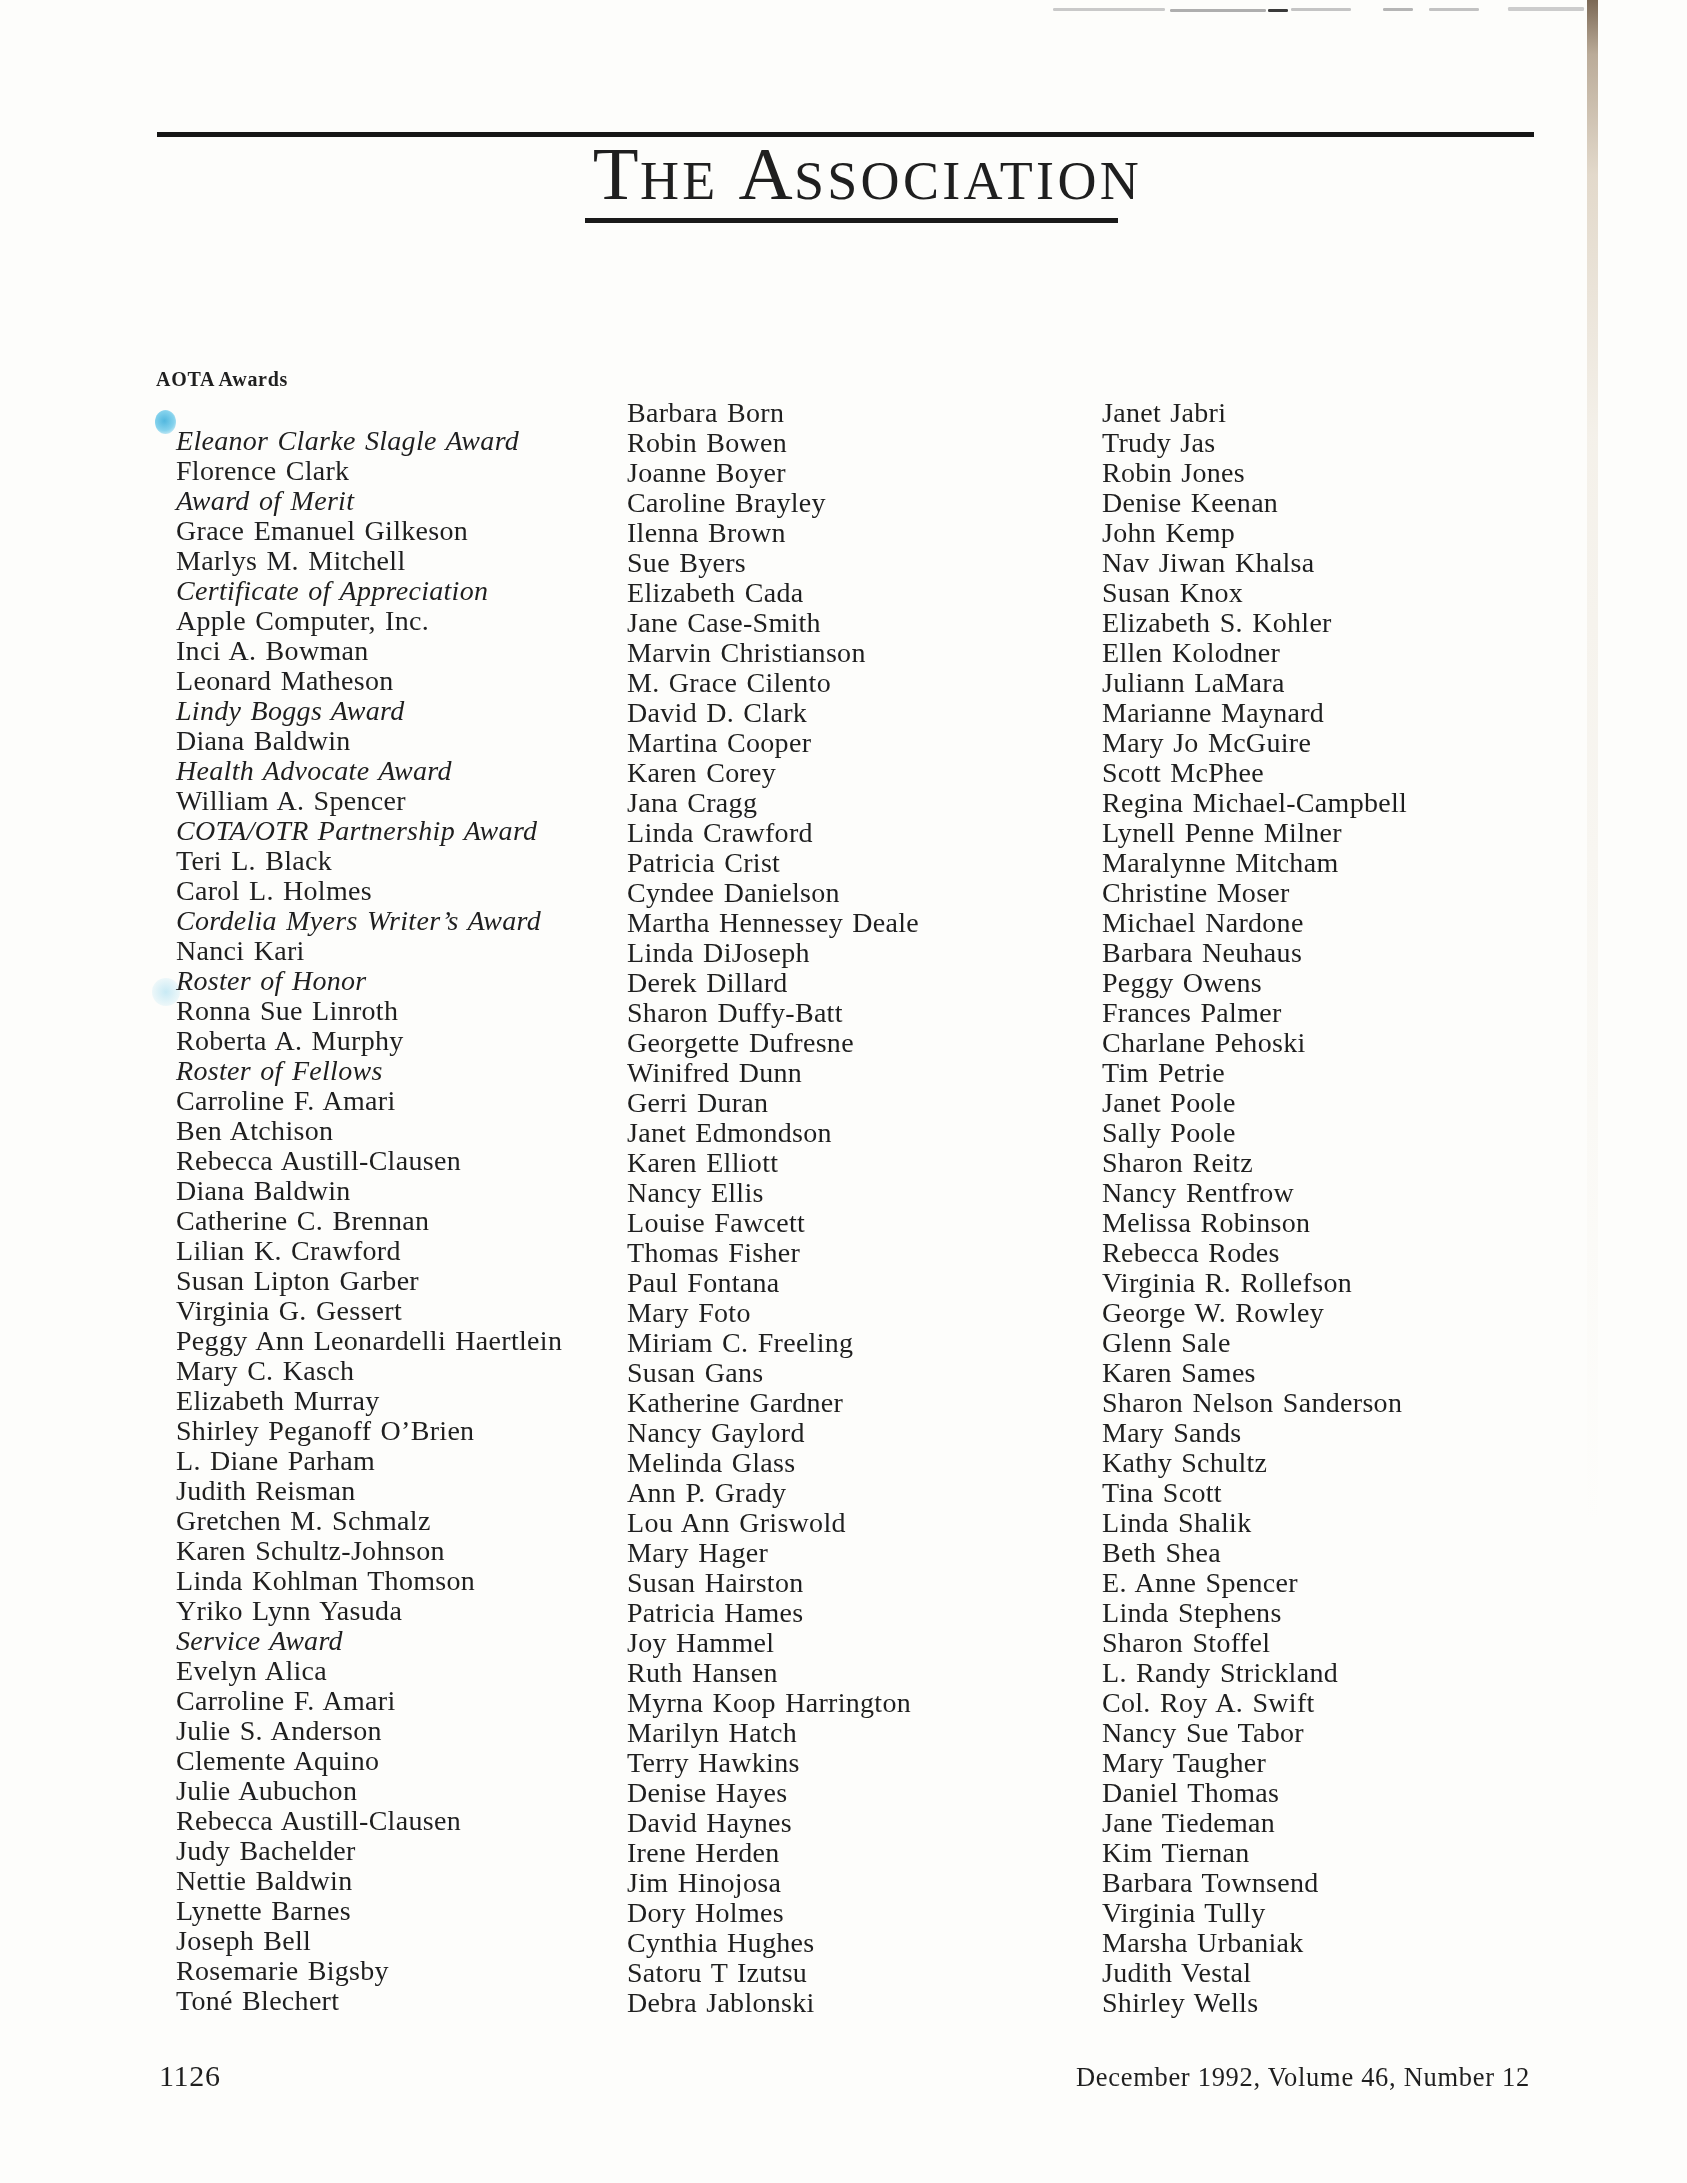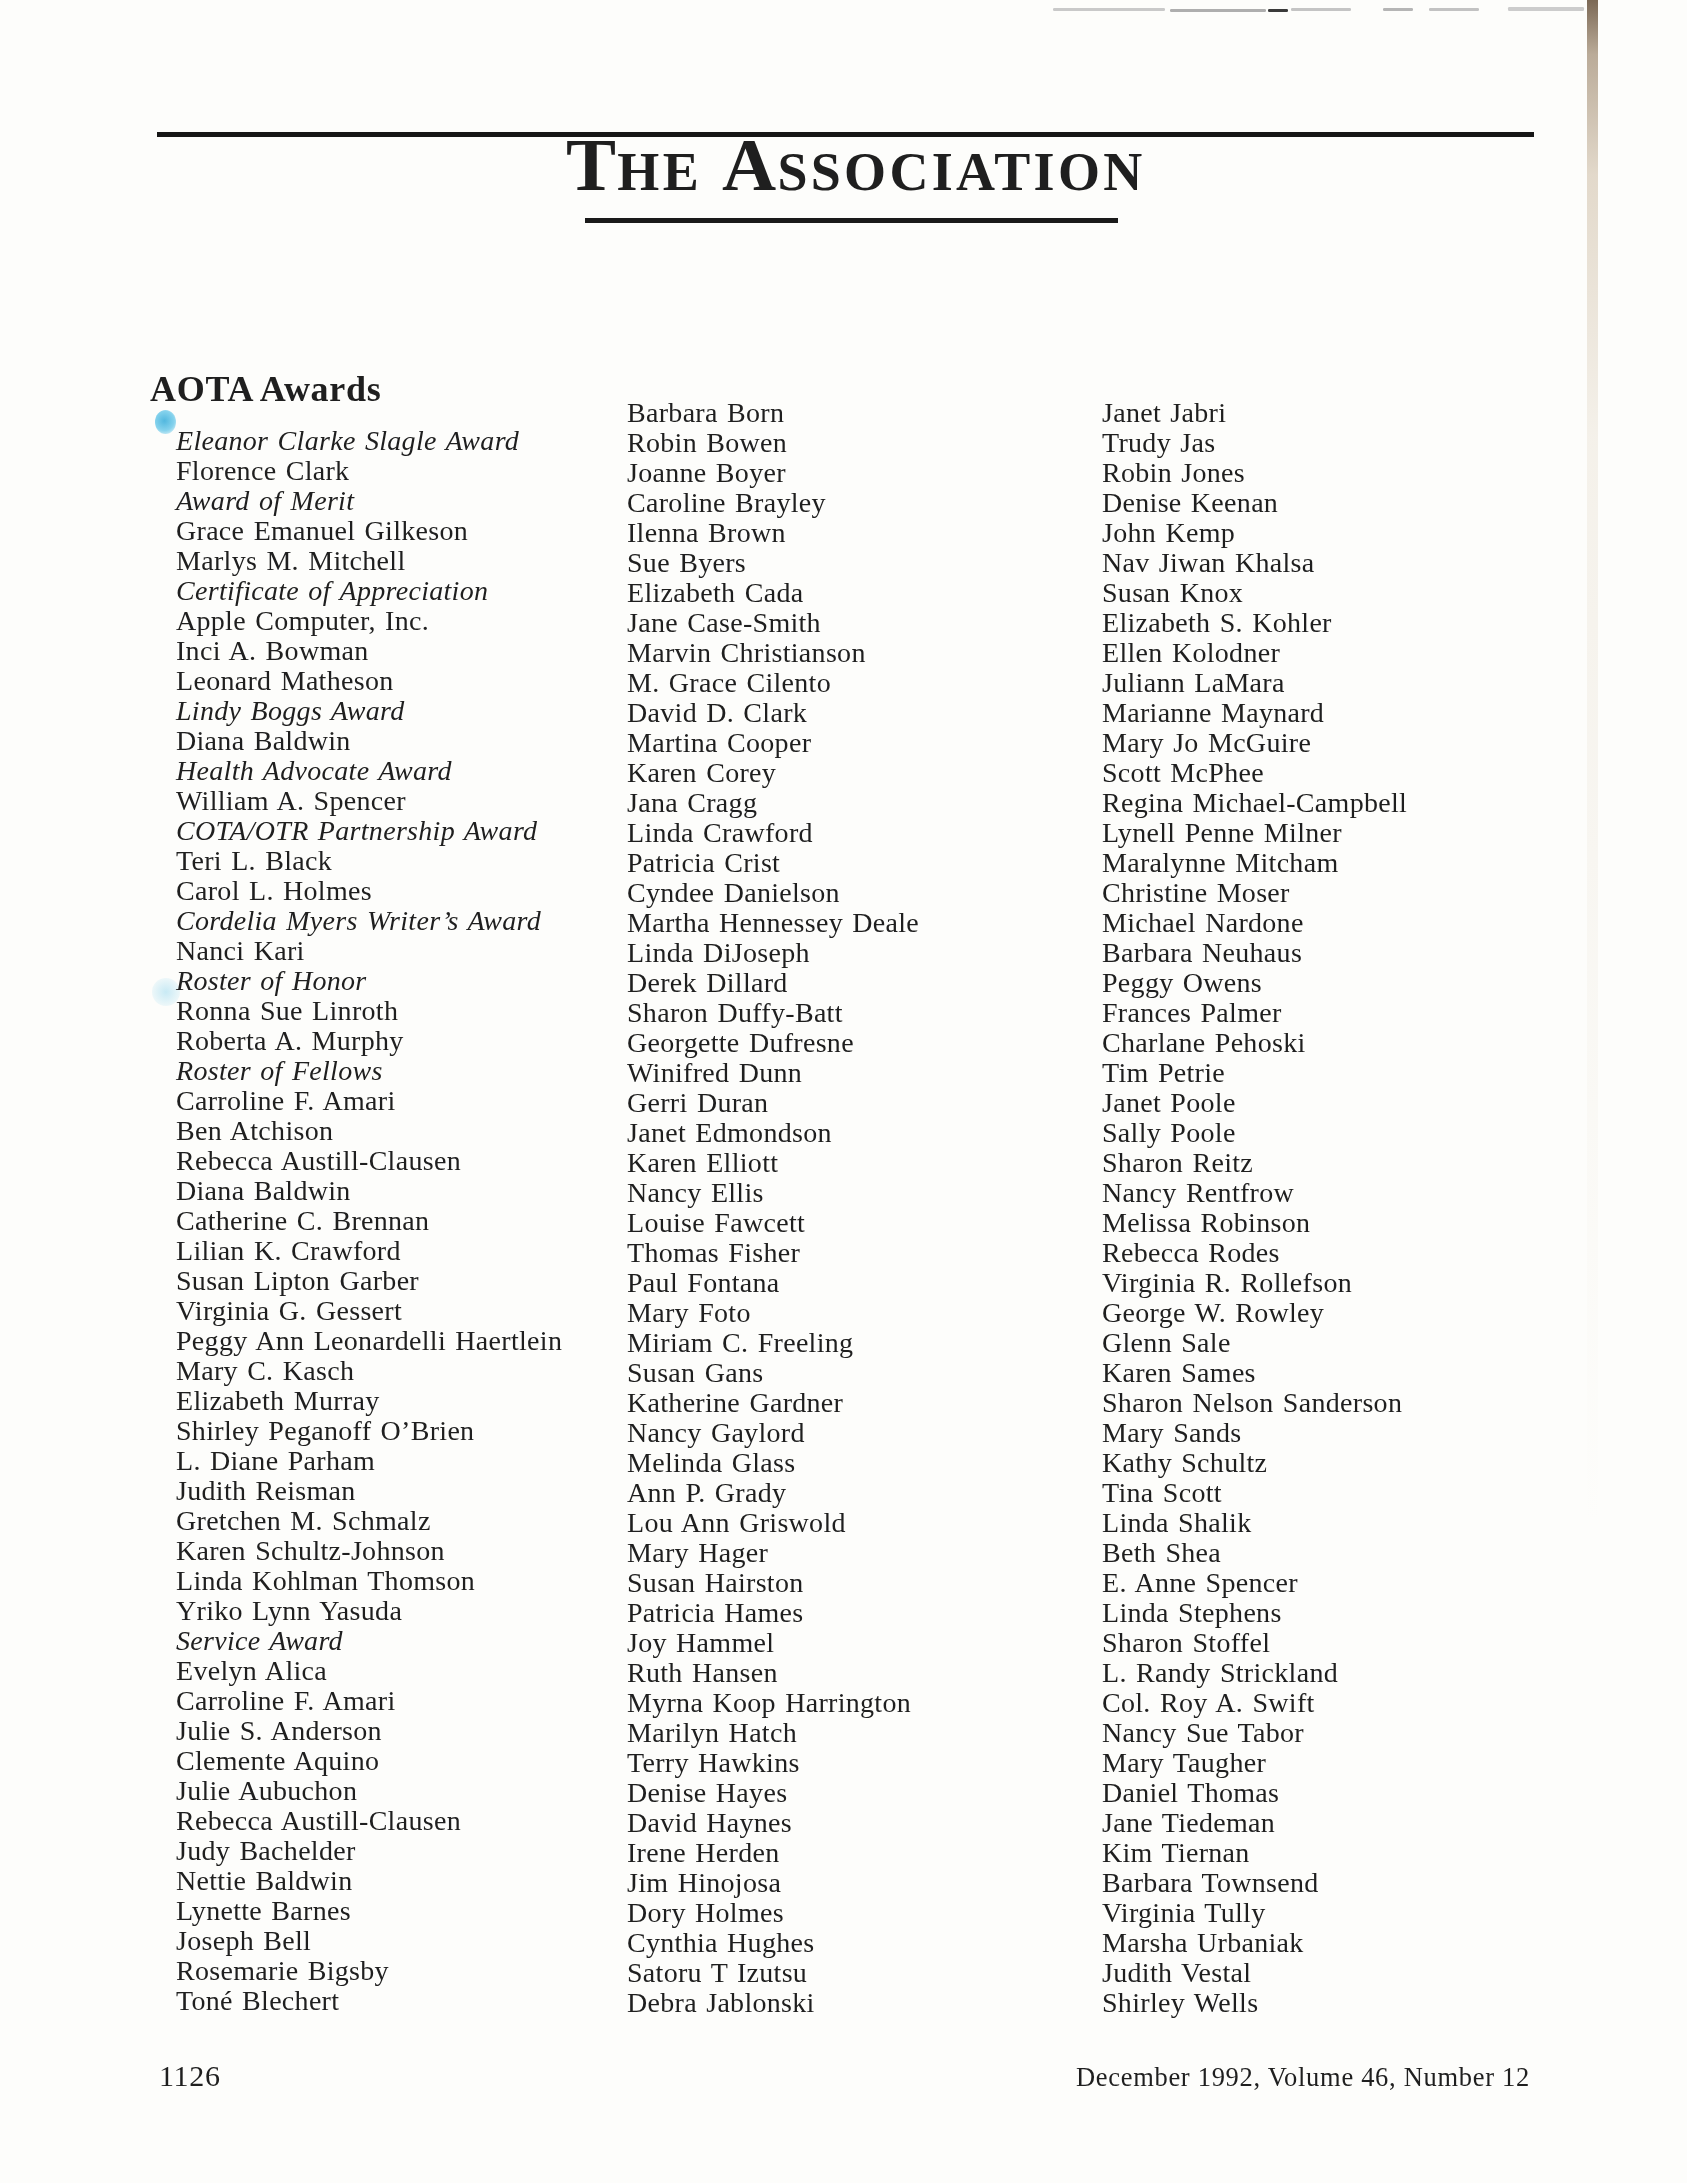--- a/index.html
+++ b/index.html
@@ -3,27 +3,27 @@
 <meta charset="utf-8">
 <style>
   html,body{margin:0;padding:0;background:#ffffff;}
   .page{
     position:relative;width:1687px;height:2183px;overflow:hidden;
     background:#fdfdfb;color:#1f1f1f;
     font-family:"Liberation Serif", serif;
   }
   
   .top-rule{position:absolute;left:157px;top:132px;width:1377px;height:5.3px;background:#161616;}
-  .title-wrap{position:absolute;left:566px;top:127px;width:576px;text-align:left;white-space:nowrap;line-height:1;font-weight:bold;}
+  .title-wrap{position:absolute;left:566px;top:136px;width:576px;text-align:right;white-space:nowrap;line-height:1;}
   .t-big{font-size:75px;letter-spacing:1.3px;}
   .t-small{font-size:54px;letter-spacing:3.3px;}
   .word-gap{margin-left:20px;}
   .title-underline{position:absolute;left:585px;top:218px;width:533px;height:4.6px;background:#1a1a1a;}
   
-  .heading{position:absolute;left:150px;top:368px;font-size:36px;font-weight:bold;letter-spacing:0.7px;}
+  .heading{position:absolute;left:156px;top:368px;font-size:20px;font-weight:bold;letter-spacing:0.7px;}
   
   .col{position:absolute;font-size:28px;line-height:30px;letter-spacing:0.3px;word-spacing:2px;white-space:nowrap;}
   .col1{left:176px;top:426px;width:463px;}
   .col2{left:627px;top:398px;width:463px;}
   .col3{left:1102px;top:398px;width:569px;}
   .award{font-style:italic;}
   
   .footer{position:absolute;left:159px;top:2059px;width:1371px;display:flex;justify-content:space-between;align-items:flex-end;}
   .page-num{font-size:30px;letter-spacing:0.7px;}
   .issue{font-size:26.5px;letter-spacing:0.7px;}

